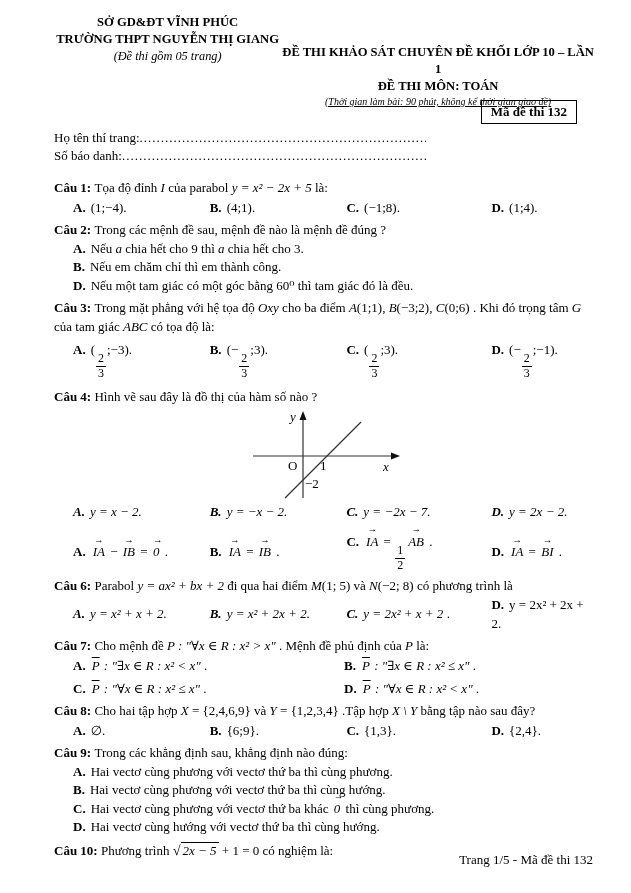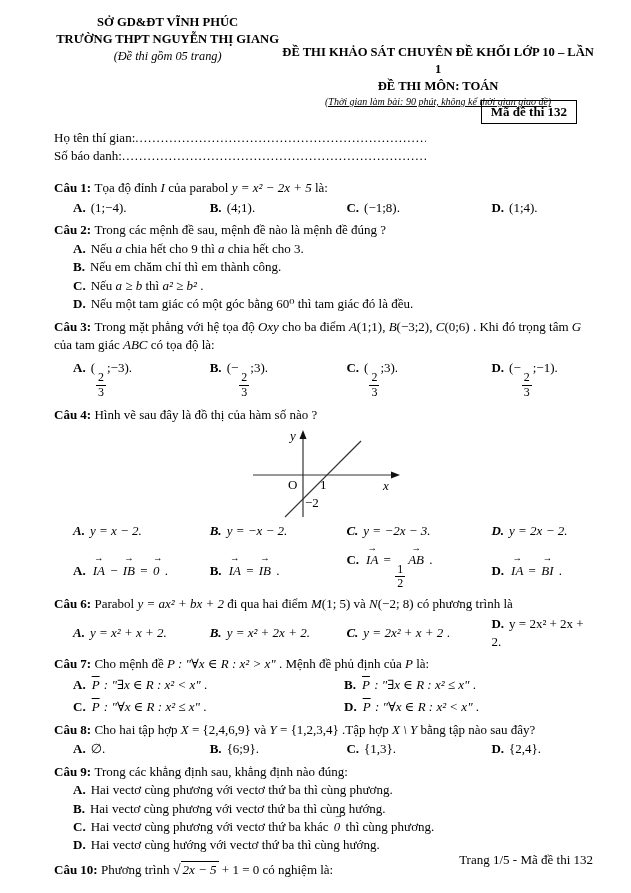--- a/index.html
+++ b/index.html
@@ -67,21 +67,21 @@
       <div>ĐỀ THI KHẢO SÁT CHUYÊN ĐỀ KHỐI LỚP 10 – LẦN 1</div>
       <div>ĐỀ THI MÔN: TOÁN</div>
       <div class="time">(Thời gian làm bài: 90 phút, không kể thời gian giao đề)</div>
     </div>
   </div>
 
   <div class="codebox">Mã đề thi 132</div>
 
   <div class="student">
     <div class="form-line">
-      <span>Họ tên thí gian: </span>
+      <span>Họ tên thí trang: </span>
       <span class="dots">.............................................................................................................................</span>
     </div>
     <div class="form-line">
       <span>Số báo danh: </span>
       <span class="dots">.............................................................................................................................</span>
     </div>
   </div>
 
   <div class="qarea">
       <div class="q">
@@ -91,21 +91,20 @@
           <span class="opt"><span class="okey">B.</span>(4;1).</span>
           <span class="opt"><span class="okey">C.</span>(−1;8).</span>
           <span class="opt"><span class="okey">D.</span>(1;4).</span>
         </div>
       </div>
       <div class="q">
         <div class="qline"><span class="qlabel">Câu 2: </span>Trong các mệnh đề sau, mệnh đề nào là mệnh đề đúng ?</div>
         <div class="opts-list">
           <span class="opt"><span class="okey">A.</span>Nếu <i>a</i> chia hết cho 9 thì <i>a</i> chia hết cho 3.</span>
           <span class="opt"><span class="okey">B.</span>Nếu em chăm chỉ thì em thành công.</span>
-          <span class="opt"><span class="okey">C.</span>Nếu <i>a ≥ b</i> thì <i>a² ≥ b²</i> .</span>
           <span class="opt"><span class="okey">D.</span>Nếu một tam giác có một góc bằng 60⁰ thì tam giác đó là đều.</span>
         </div>
       </div>
       <div class="q">
         <div class="qline"><span class="qlabel">Câu 3: </span>Trong mặt phẳng với hệ tọa độ <i>Oxy</i> cho ba điểm <i>A</i>(1;1), <i>B</i>(−3;2), <i>C</i>(0;6) . Khi đó trọng tâm <i>G</i> của tam giác <i>ABC</i> có tọa độ là:</div>
         <div class="opts-row tall">
           <span class="opt"><span class="okey">A.</span>(<span class="frac">
               <span class="num">2</span>
               <span class="den">3</span>
             </span>;−3).</span>
@@ -136,21 +135,21 @@
     <line x1="50" y1="90" x2="126" y2="14" stroke="#333" stroke-width="1.2"></line>
     <text x="55" y="13" class="it">y</text>
     <text x="148" y="63" class="it">x</text>
     <text x="53" y="62">O</text>
     <text x="85" y="62">1</text>
     <text x="70" y="80">−2</text>
   </svg>
         <div class="opts-row">
           <span class="opt"><span class="okey it">A.</span><i>y = x − 2.</i></span>
           <span class="opt"><span class="okey it">B.</span><i>y = −x − 2.</i></span>
-          <span class="opt"><span class="okey it">C.</span><i>y = −2x − 3.</i></span>
+          <span class="opt"><span class="okey it">C.</span><i>y = −2x − 7.</i></span>
           <span class="opt"><span class="okey it">D.</span><i>y = 2x − 2.</i></span>
         </div>
       </div>
       <div class="q">
         <div class="opts-row vecrow">
           <span class="opt"><span class="okey">A.</span><span class="vec">IA</span> − <span class="vec">IB</span> = <span class="vec">0</span> .</span>
           <span class="opt"><span class="okey">B.</span><span class="vec">IA</span> = <span class="vec">IB</span> .</span>
           <span class="opt"><span class="okey">C.</span><span class="vec">IA</span> = <span class="frac">
               <span class="num">1</span>
               <span class="den">2</span>

